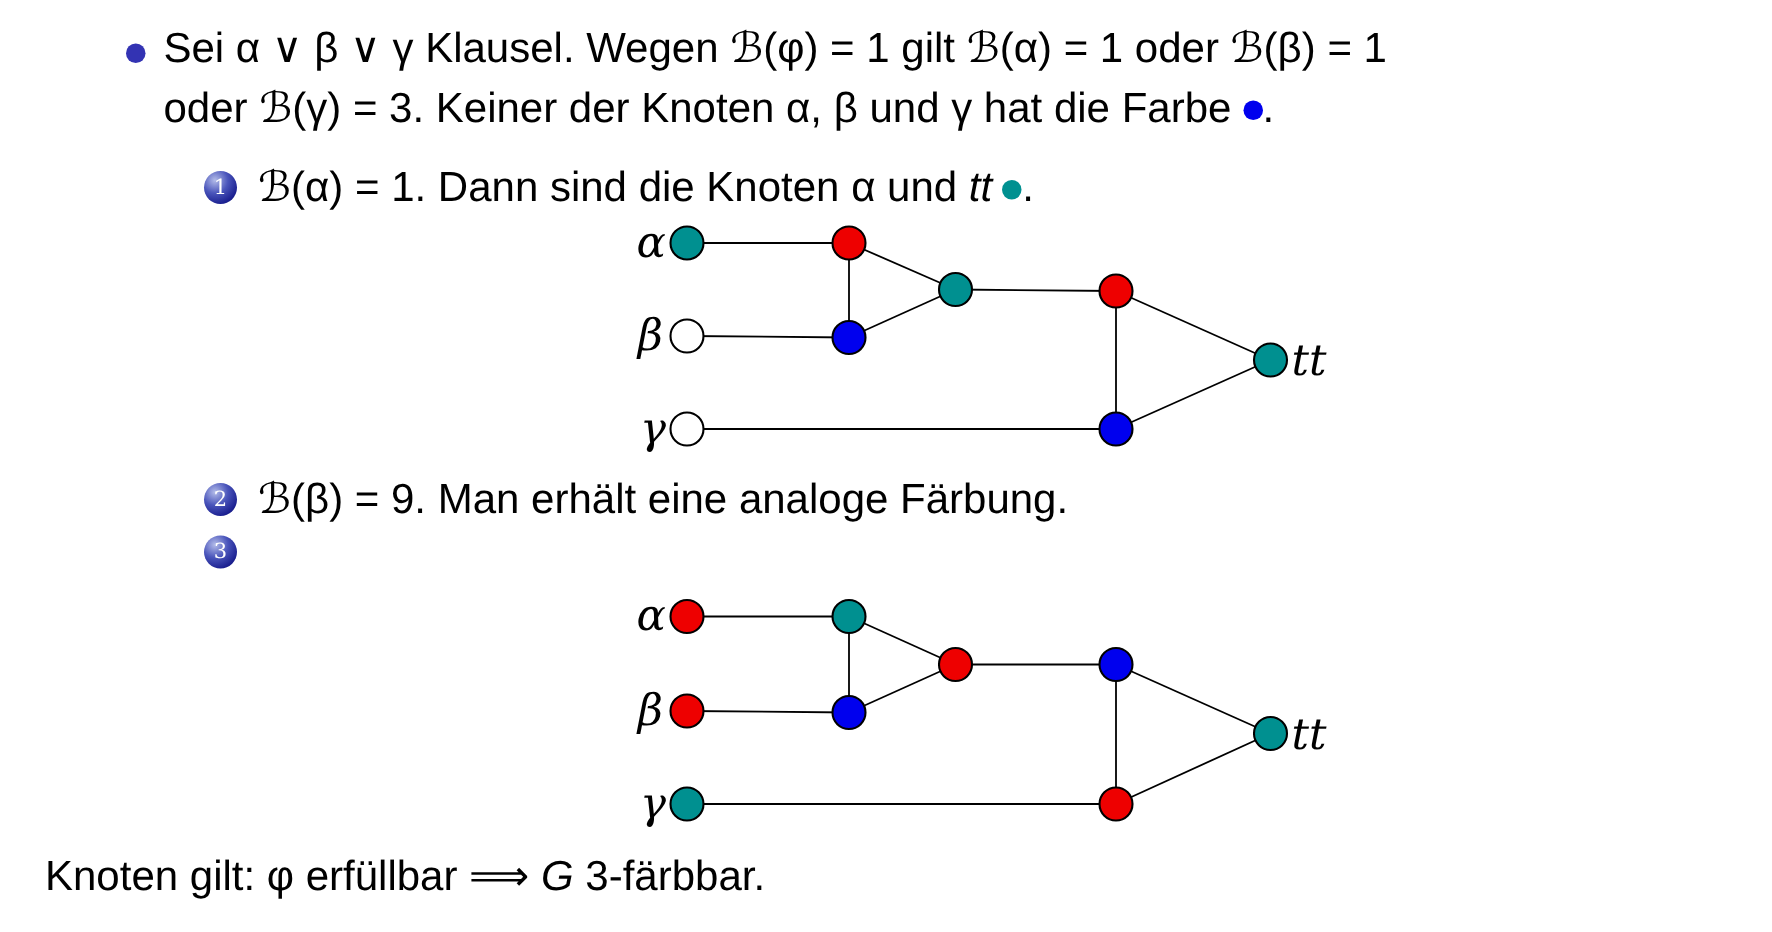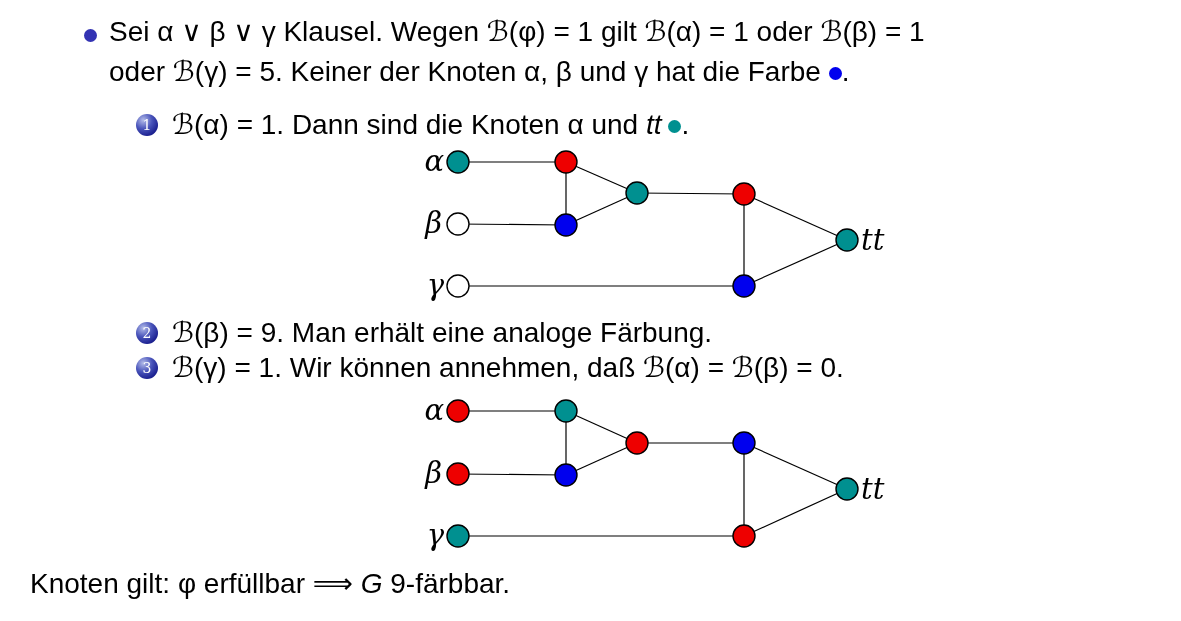--- a/index.html
+++ b/index.html
@@ -39,21 +39,21 @@
 </style>
 </head>
 <body>
 
 <div class="slide">
 
   <span class="bullet-dot"></span>
 
   <div class="tline l1">Sei α ∨ β ∨ γ Klausel. Wegen ℬ(φ) = 1 gilt ℬ(α) = 1 oder ℬ(β) = 1</div>
 
-  <div class="tline l2"><span>oder ℬ(γ) = 5. Keiner der Knoten α, β und γ hat die Farbe </span><span class="cdot blue">●</span><span>.</span></div>
+  <div class="tline l2"><span>oder ℬ(γ) = 3. Keiner der Knoten α, β und γ hat die Farbe </span><span class="cdot blue">●</span><span>.</span></div>
 
   <div class="item item1">
     <span class="badge">1</span>
     <span class="itext"><span>ℬ(α) = 1. Dann sind die Knoten α und </span><span class="it">tt</span><span class="cdot teal gap">●</span><span>.</span></span>
   </div>
 
   <svg class="graph g1" width="480" height="170" viewBox="413 140 480 170">
       <line x1="458" y1="162" x2="566" y2="162" class="edge"></line>
       <line x1="458" y1="224" x2="566" y2="225" class="edge"></line>
       <line x1="458" y1="286" x2="744" y2="286" class="edge"></line>
@@ -79,21 +79,20 @@
       <text x="861" y="250" class="glabel">tt</text>
     </svg>
 
   <div class="item item2">
     <span class="badge">2</span>
     <span class="itext">ℬ(β) = 9. Man erhält eine analoge Färbung.</span>
   </div>
 
   <div class="item item3">
     <span class="badge">3</span>
-    <span class="itext">ℬ(γ) = 1. Wir können annehmen, daß ℬ(α) = ℬ(β) = 0.</span>
   </div>
 
   <svg class="graph g2" width="480" height="180" viewBox="413 383 480 180">
       <line x1="458" y1="411" x2="566" y2="411" class="edge"></line>
       <line x1="458" y1="474" x2="566" y2="475" class="edge"></line>
       <line x1="458" y1="536" x2="744" y2="536" class="edge"></line>
       <line x1="566" y1="411" x2="566" y2="475" class="edge"></line>
       <line x1="566" y1="411" x2="637" y2="443" class="edge"></line>
       <line x1="566" y1="475" x2="637" y2="443" class="edge"></line>
       <line x1="637" y1="443" x2="744" y2="443" class="edge"></line>
@@ -108,15 +107,15 @@
       <circle cx="744" cy="443" r="11" fill="#0000ee" class="node"></circle>
       <circle cx="458" cy="536" r="11" fill="#009090" class="node"></circle>
       <circle cx="744" cy="536" r="11" fill="#ee0000" class="node"></circle>
       <circle cx="847" cy="489" r="11" fill="#009090" class="node"></circle>
       <text x="444" y="420" class="glabel end">α</text>
       <text x="442" y="483" class="glabel end">β</text>
       <text x="444" y="545" class="glabel end">γ</text>
       <text x="861" y="499" class="glabel">tt</text>
     </svg>
 
-  <div class="tline footer"><span>Knoten gilt: φ erfüllbar ⟹ </span><span class="it">G</span><span> 9-färbbar.</span></div>
+  <div class="tline footer"><span>Knoten gilt: φ erfüllbar ⟹ </span><span class="it">G</span><span> 3-färbbar.</span></div>
 
 </div>
 
 </body></html>

